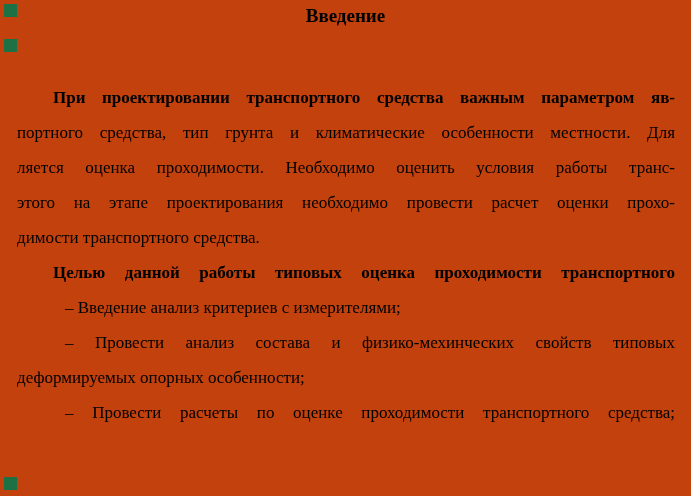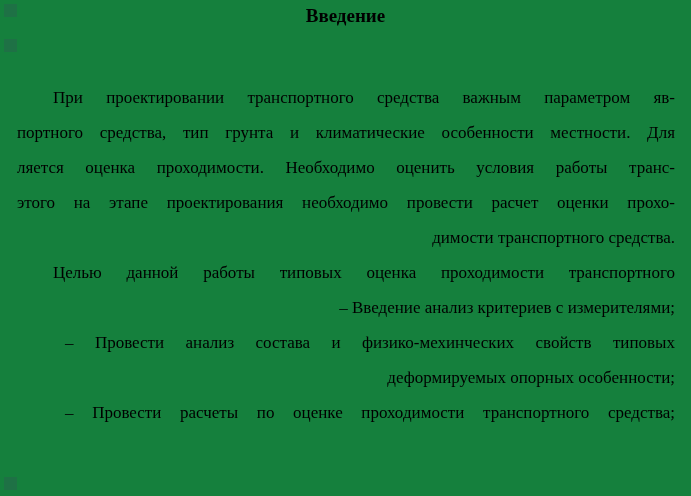--- a/index.html
+++ b/index.html
@@ -4,47 +4,47 @@
 <style>
   html, body {
     margin: 0;
     padding: 0;
     background: #ffffff;
   }
   .page {
     position: relative;
     width: 691px;
     height: 496px;
-    background: #15803d;
+    background: #c2410c;
     overflow: hidden;
     font-family: "Liberation Serif", "DejaVu Serif", serif;
     color: #000000;
   }
   .doc-title {
     margin-top: 4px;
     text-align: center;
     font-size: 19px;
     line-height: 24px;
     font-weight: bold;
   }
   .doc-body {
     margin-top: 52px;
     padding: 0 16px 0 17px;
     font-size: 17px;
   }
   .line {
     height: 35px;
     line-height: 35px;
-    text-align: right;
+    text-align: left;
   }
   .line.stretch {
     text-align: justify;
     text-align-last: justify;
   }
-  .line.indent-paragraph { text-indent: 36px; }
+  .line.indent-paragraph { text-indent: 36px; font-weight: bold; }
   .line.indent-list      { text-indent: 48px; }
   .marker {
     position: absolute;
     width: 13px;
     height: 13px;
   }
 </style>
 </head>
 <body>
 

